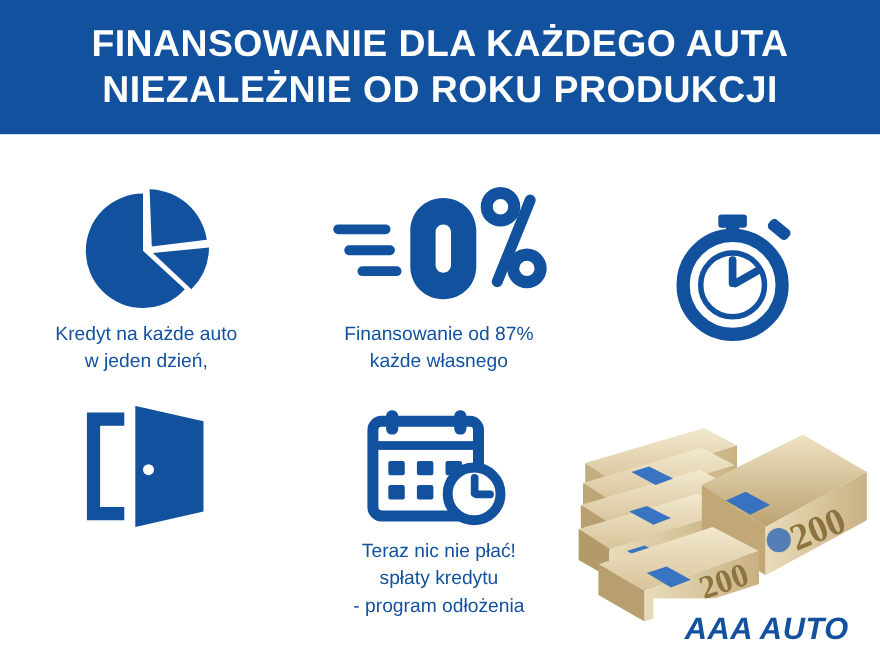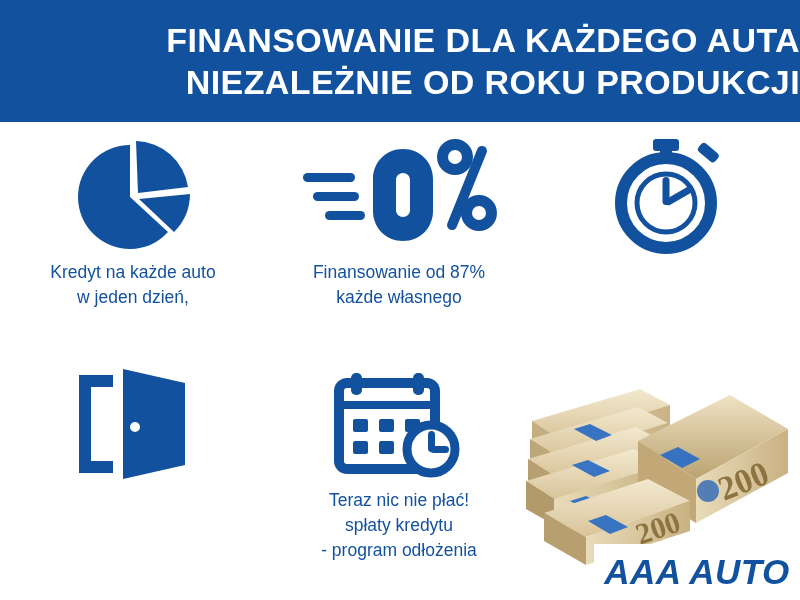--- a/index.html
+++ b/index.html
@@ -24,21 +24,21 @@
   
   .header {
     position: absolute;
     left: 0;
     top: 0;
     width: 800px;
     height: 122px;
     background: #12519e;
     display: flex;
     flex-direction: column;
-    align-items: flex-end;
+    align-items: center;
     justify-content: center;
     box-sizing: border-box;
   }
   .header-line {
     color: #ffffff;
     font-weight: bold;
     font-size: 34px;
     letter-spacing: 0.4px;
     line-height: 42px;
     text-align: center;
@@ -53,21 +53,21 @@
     height: 478px;
   }
   .cell {
     position: absolute;
     width: 266px;
     box-sizing: border-box;
     display: flex;
     flex-direction: column;
     align-items: center;
   }
-  .cell.r1 { top: 10px; height: 240px; }
+  .cell.r1 { top: 10px; height: 240px; justify-content: center; }
   .cell.r2 { top: 238px; height: 240px; }
   .cell.c1 { left: 0px; }
   .cell.c2 { left: 266px; }
   .cell.c3 { left: 533px; }
 
   .icon-box {
     height: 128px;
     display: flex;
     align-items: center;
     justify-content: center;
@@ -102,21 +102,21 @@
     height: 56px;
     background: #ffffff;
     display: flex;
     align-items: center;
     justify-content: center;
   }
   .logo-text {
     color: #12519e;
     font-weight: bold;
     font-style: italic;
-    font-size: 35px;
+    font-size: 28px;
     letter-spacing: 0.5px;
   }
   .blue { fill: #12519e; }
   .stroke-blue { stroke: #12519e; fill: none; }
 </style>
 </head>
 <body>
 
 <div class="poster">
 

